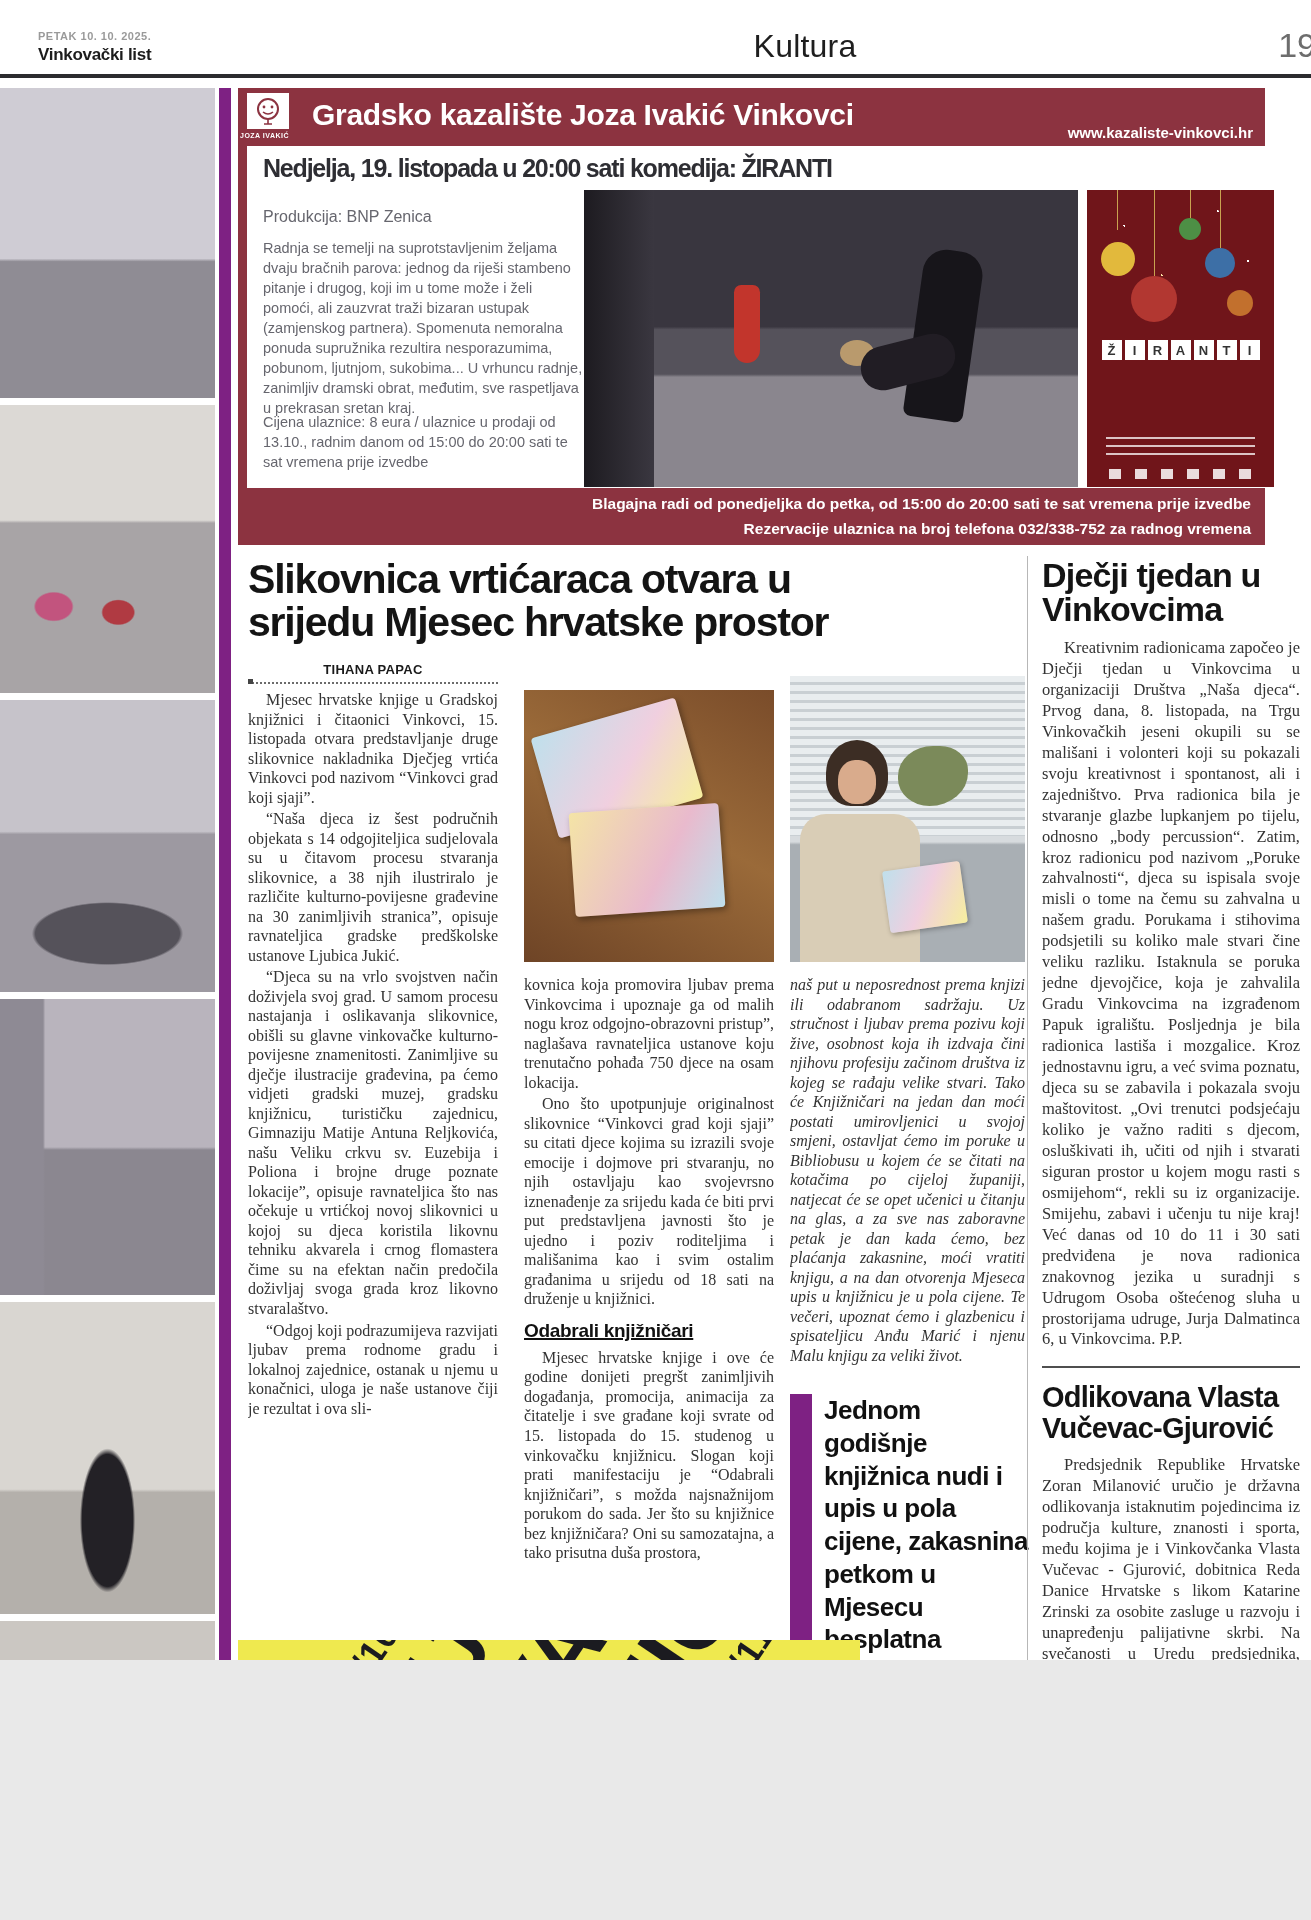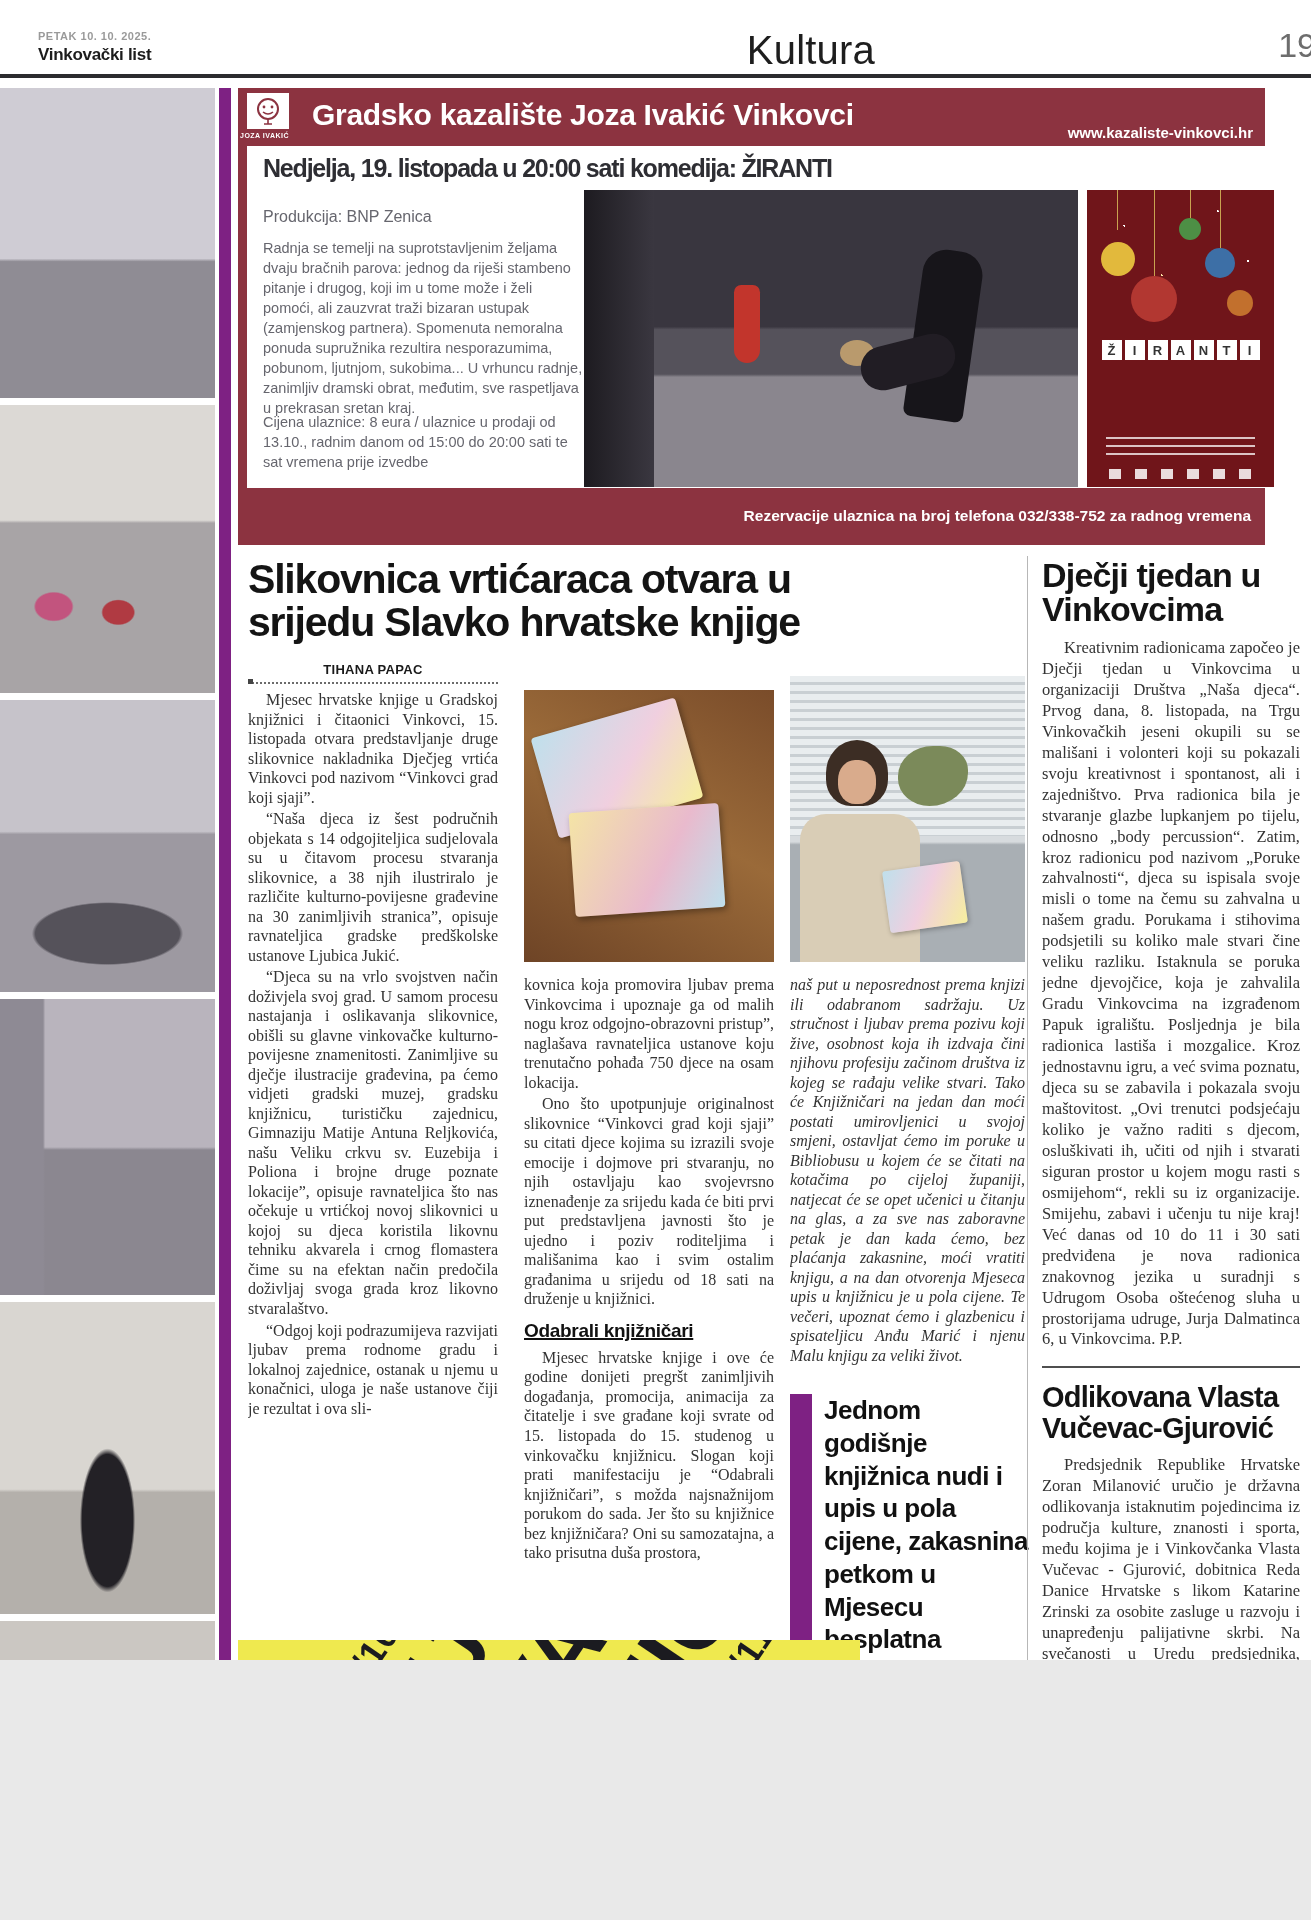--- a/index.html
+++ b/index.html
@@ -3,21 +3,21 @@
 <meta charset="utf-8">
 <style>
   html,body{margin:0;padding:0;background:#e9e9e9;}
   .page{position:relative;width:1311px;height:1660px;background:#ffffff;overflow:hidden;
         font-family:"Liberation Sans",sans-serif;color:#222;}
   .abs{position:absolute;}
 
   
   .mast-date{left:38px;top:30px;font-size:11px;letter-spacing:.5px;color:#9a9a9a;font-weight:700;}
   .mast-pub{left:38px;top:45px;font-size:17px;font-weight:700;color:#1c1c1c;letter-spacing:-.3px;}
-  .mast-section{left:735px;top:28px;width:140px;text-align:right;font-size:40px;color:#1e1e1e;letter-spacing:.2px;}
+  .mast-section{left:735px;top:28px;width:140px;text-align:center;font-size:32px;color:#1e1e1e;letter-spacing:.2px;}
   .mast-page{left:1256px;top:26px;width:60px;text-align:right;font-size:34px;color:#6d6d6d;font-weight:300;}
   .mast-rule{left:0;top:74px;width:1311px;height:4px;background:#2b2b2e;}
 
   
   .strip{left:0;top:88px;width:215px;height:1832px;display:flex;flex-direction:column;gap:7px;overflow:hidden;}
   .strip .ph{width:100%;flex:none;}
   .ph1{height:310px;background:
        linear-gradient(180deg,#cfccd4 0 55%,#8f8c94 56% 100%),#cfccd4;}
   .ph1::before{content:"";position:absolute;}
   .ph2{height:288px;background:
@@ -216,25 +216,26 @@
           <span class="tile">N</span>
           <span class="tile">T</span>
           <span class="tile">I</span>
         </div>
       <div class="bz-lines"></div>
       <div class="bz-logos"></div>
     </div>
   </div>
 
   <div class="abs th-foot">
+    <div>Blagajna radi od ponedjeljka do petka, od 15:00 do 20:00 sati te sat vremena prije izvedbe</div>
     <div>Rezervacije ulaznica na broj telefona 032/338-752 za radnog vremena</div>
   </div>
 
   <div class="abs article">
-    <div class="art-headline">Slikovnica vrtićaraca otvara u srijedu Slavko hrvatske knjige</div>
+    <div class="art-headline">Slikovnica vrtićaraca otvara u srijedu Mjesec hrvatske prostor</div>
     <div class="art-byline">TIHANA PAPAC</div>
     <div class="art-byline-rule"></div>
 
     <div class="photo-books">
       <div class="bk bk1"></div>
       <div class="bk bk2"></div>
     </div>
 
     <div class="photo-woman">
       <div class="blinds"></div>

